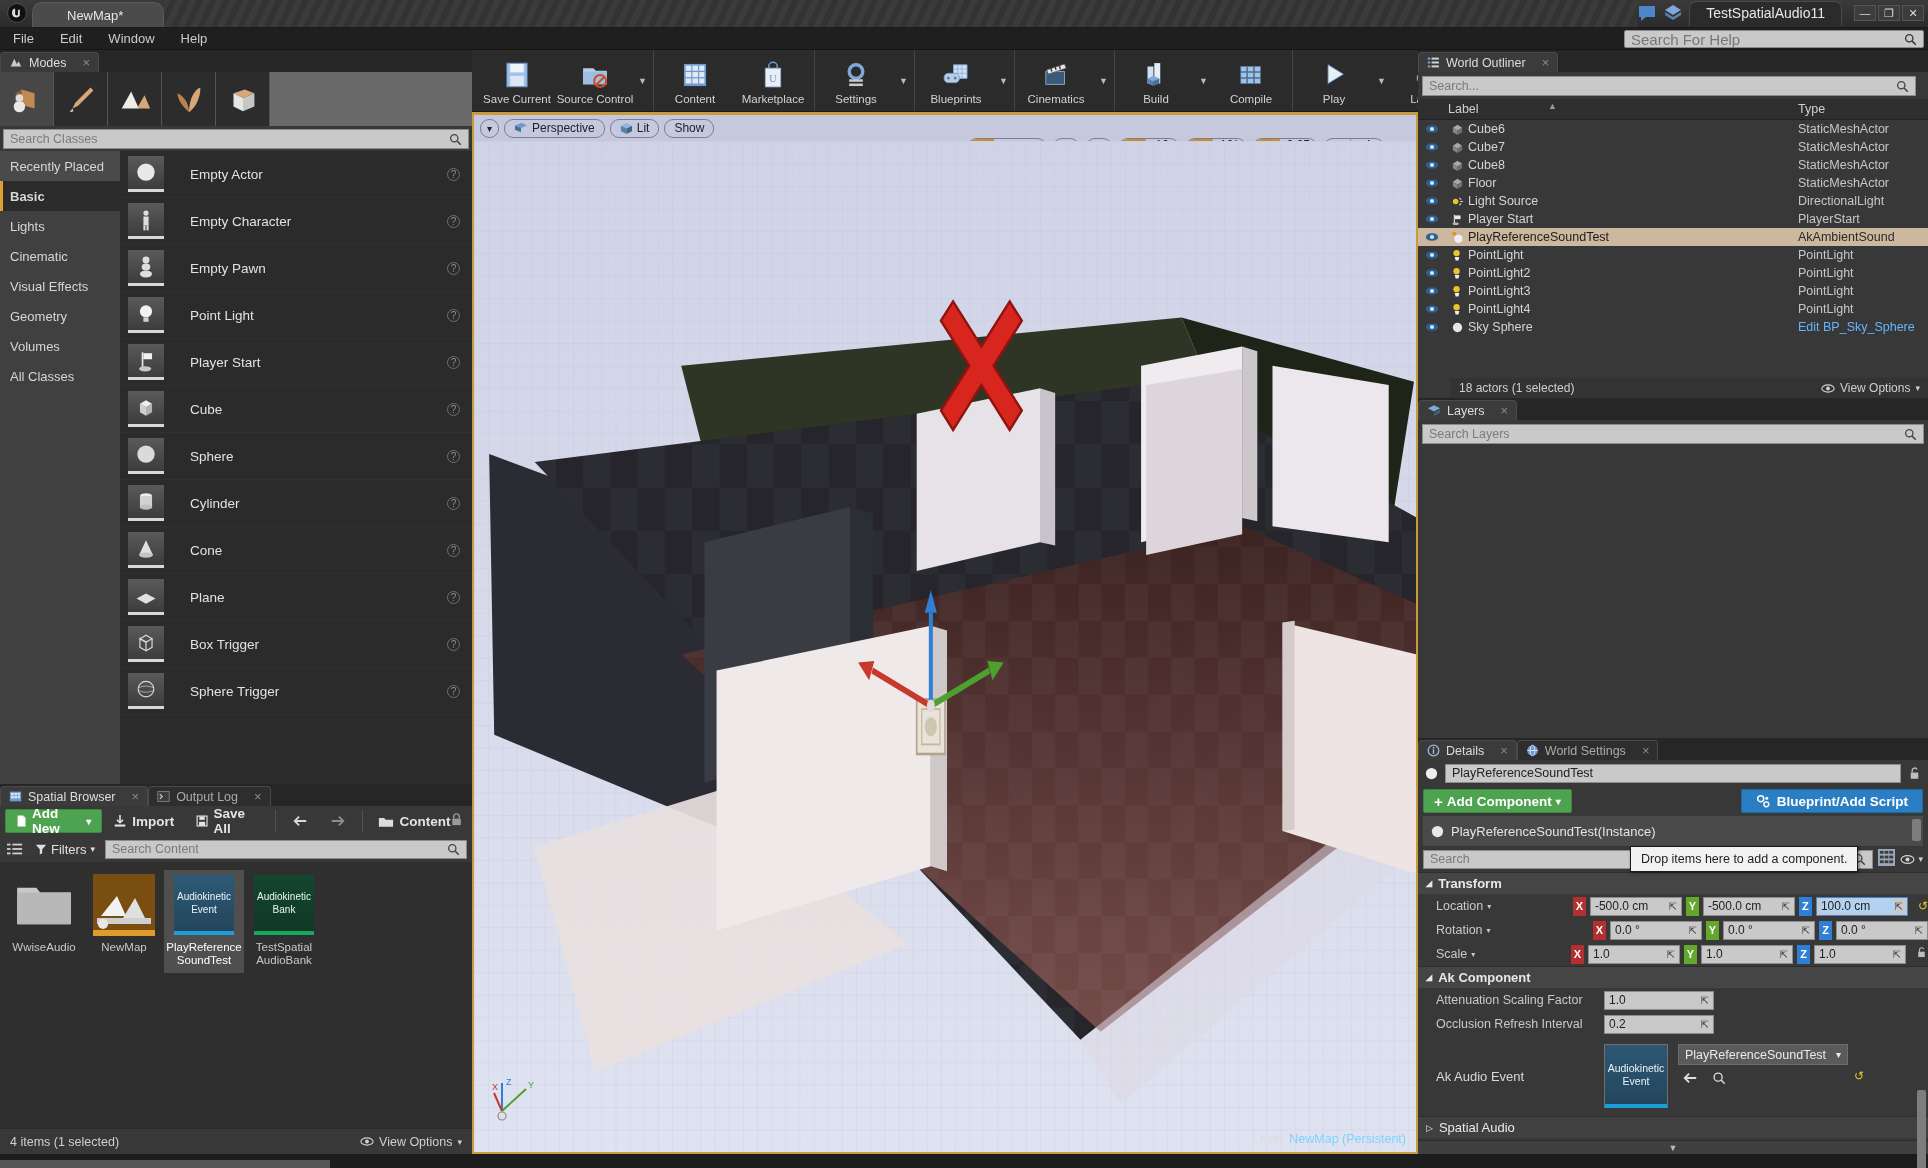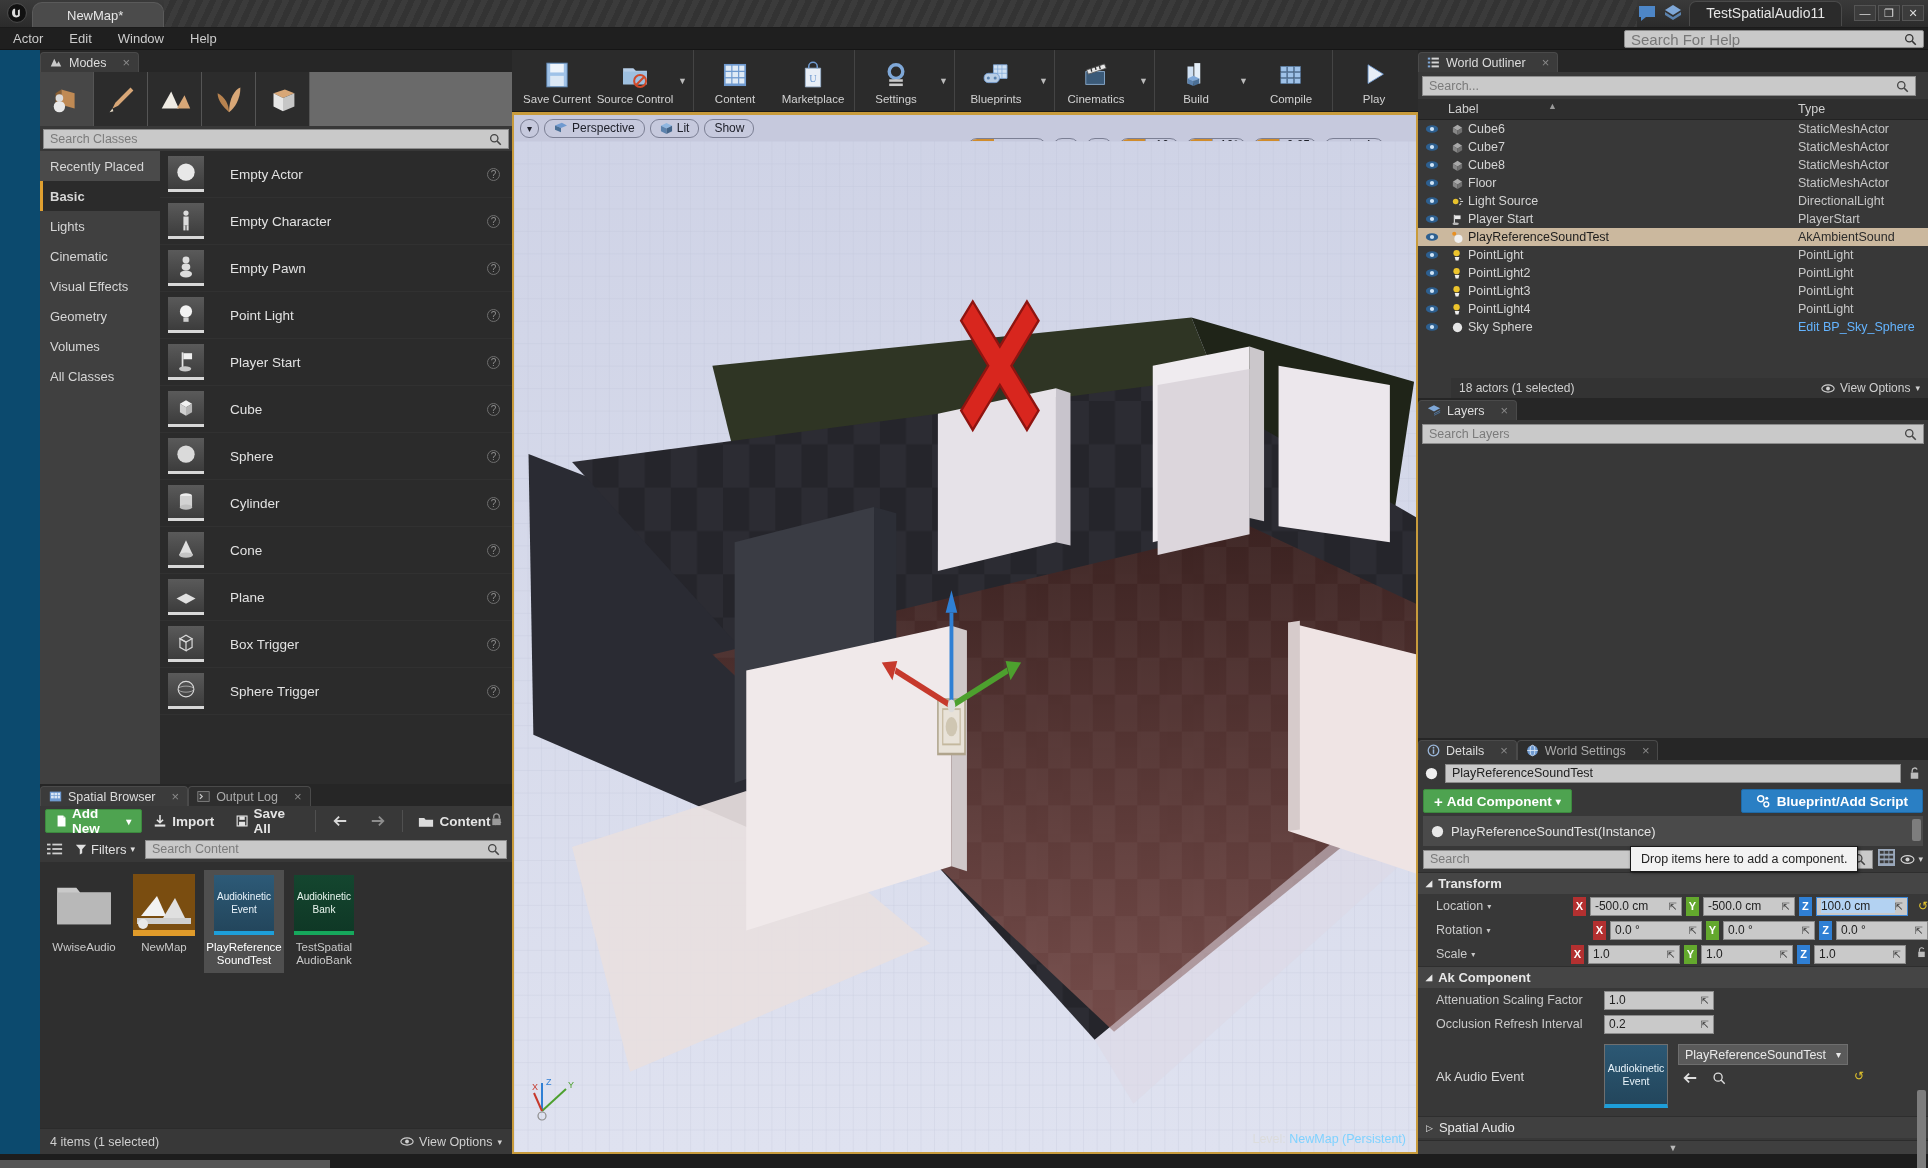--- a/index.html
+++ b/index.html
@@ -51,21 +51,21 @@
   }
   .menu-item { padding: 0 13px; font-size:13px; color:#ccc; line-height:22px; cursor:pointer; }
   .help-search {
     position:absolute; right:4px; top:2px; width:300px; height:18px;
     background:#c9c9c9; border:1px solid #8a8a8a; color:#777; font-size:15px;
     display:flex; align-items:center; padding:0 6px; border-radius:2px;
   }
   .help-search span { flex:1; }
 
   
-  .main { flex:1; display:flex; min-height:0; background:#0c4a6e;padding-left:40px; }
+  .main { flex:1; display:flex; min-height:0; background:#0c4a6e; }
 
   
   .left-col { width: 472px; display:flex; flex-direction:column; flex:none; background:#262626; }
   .tabrow { height:22px; display:flex; align-items:flex-end; background:#262626; flex:none;}
   .ptab {
     height:20px; background:#3b3b3b; border:1px solid #4a4a4a; border-bottom:none;
     border-radius:4px 4px 0 0; display:flex; align-items:center; gap:6px;
     padding:0 8px; font-size:12.5px; color:#ddd; cursor:pointer;
   }
   .ptab.inactive { background:#2e2e2e; color:#aaa; }
@@ -331,21 +331,21 @@
       <div class="title-name">TestSpatialAudio11</div>
       <div class="winbtns">
         <div class="winbtn">—</div>
         <div class="winbtn">❐</div>
         <div class="winbtn">✕</div>
       </div>
     </div>
   </div>
 
   <div class="menubar">
-    <div class="menu-item">Actor</div>
+    <div class="menu-item">File</div>
     <div class="menu-item">Edit</div>
     <div class="menu-item">Window</div>
     <div class="menu-item">Help</div>
     <div class="help-search">
       <span>Search For Help</span>
       <svg width="13" height="13" viewBox="0 0 16 16">
           <circle cx="6.5" cy="6.5" r="4.5" fill="none" stroke="#333" stroke-width="1.6"></circle>
           <line x1="10" y1="10" x2="14.5" y2="14.5" stroke="#333" stroke-width="1.8"></line>
         </svg>
     </div>

